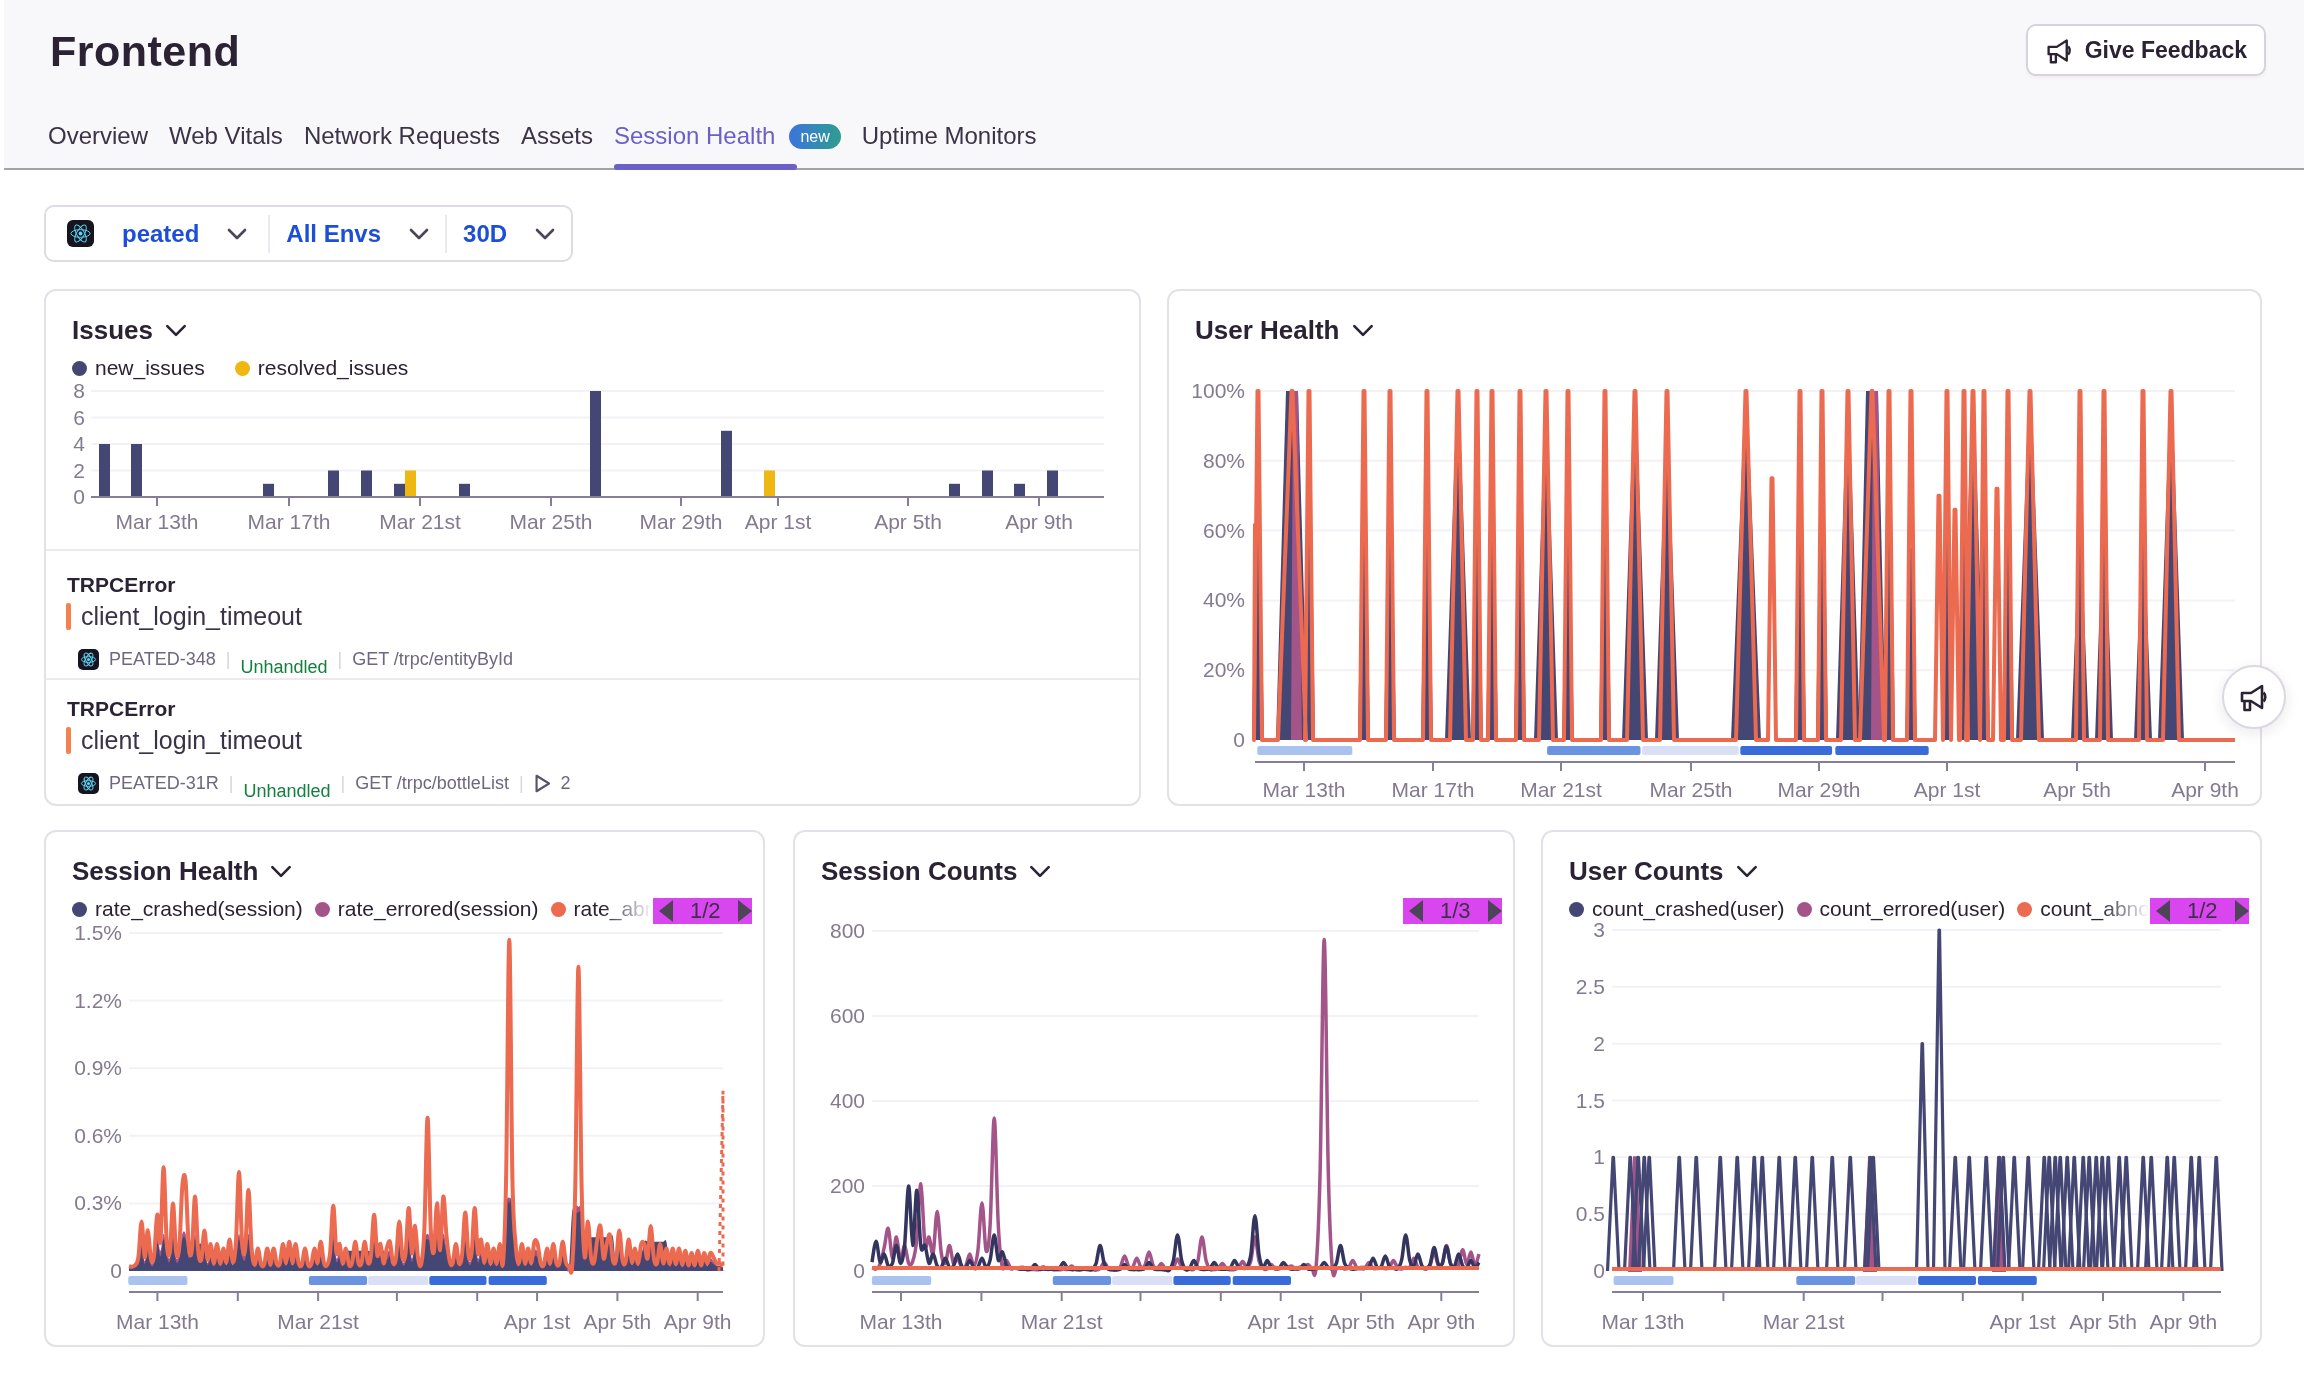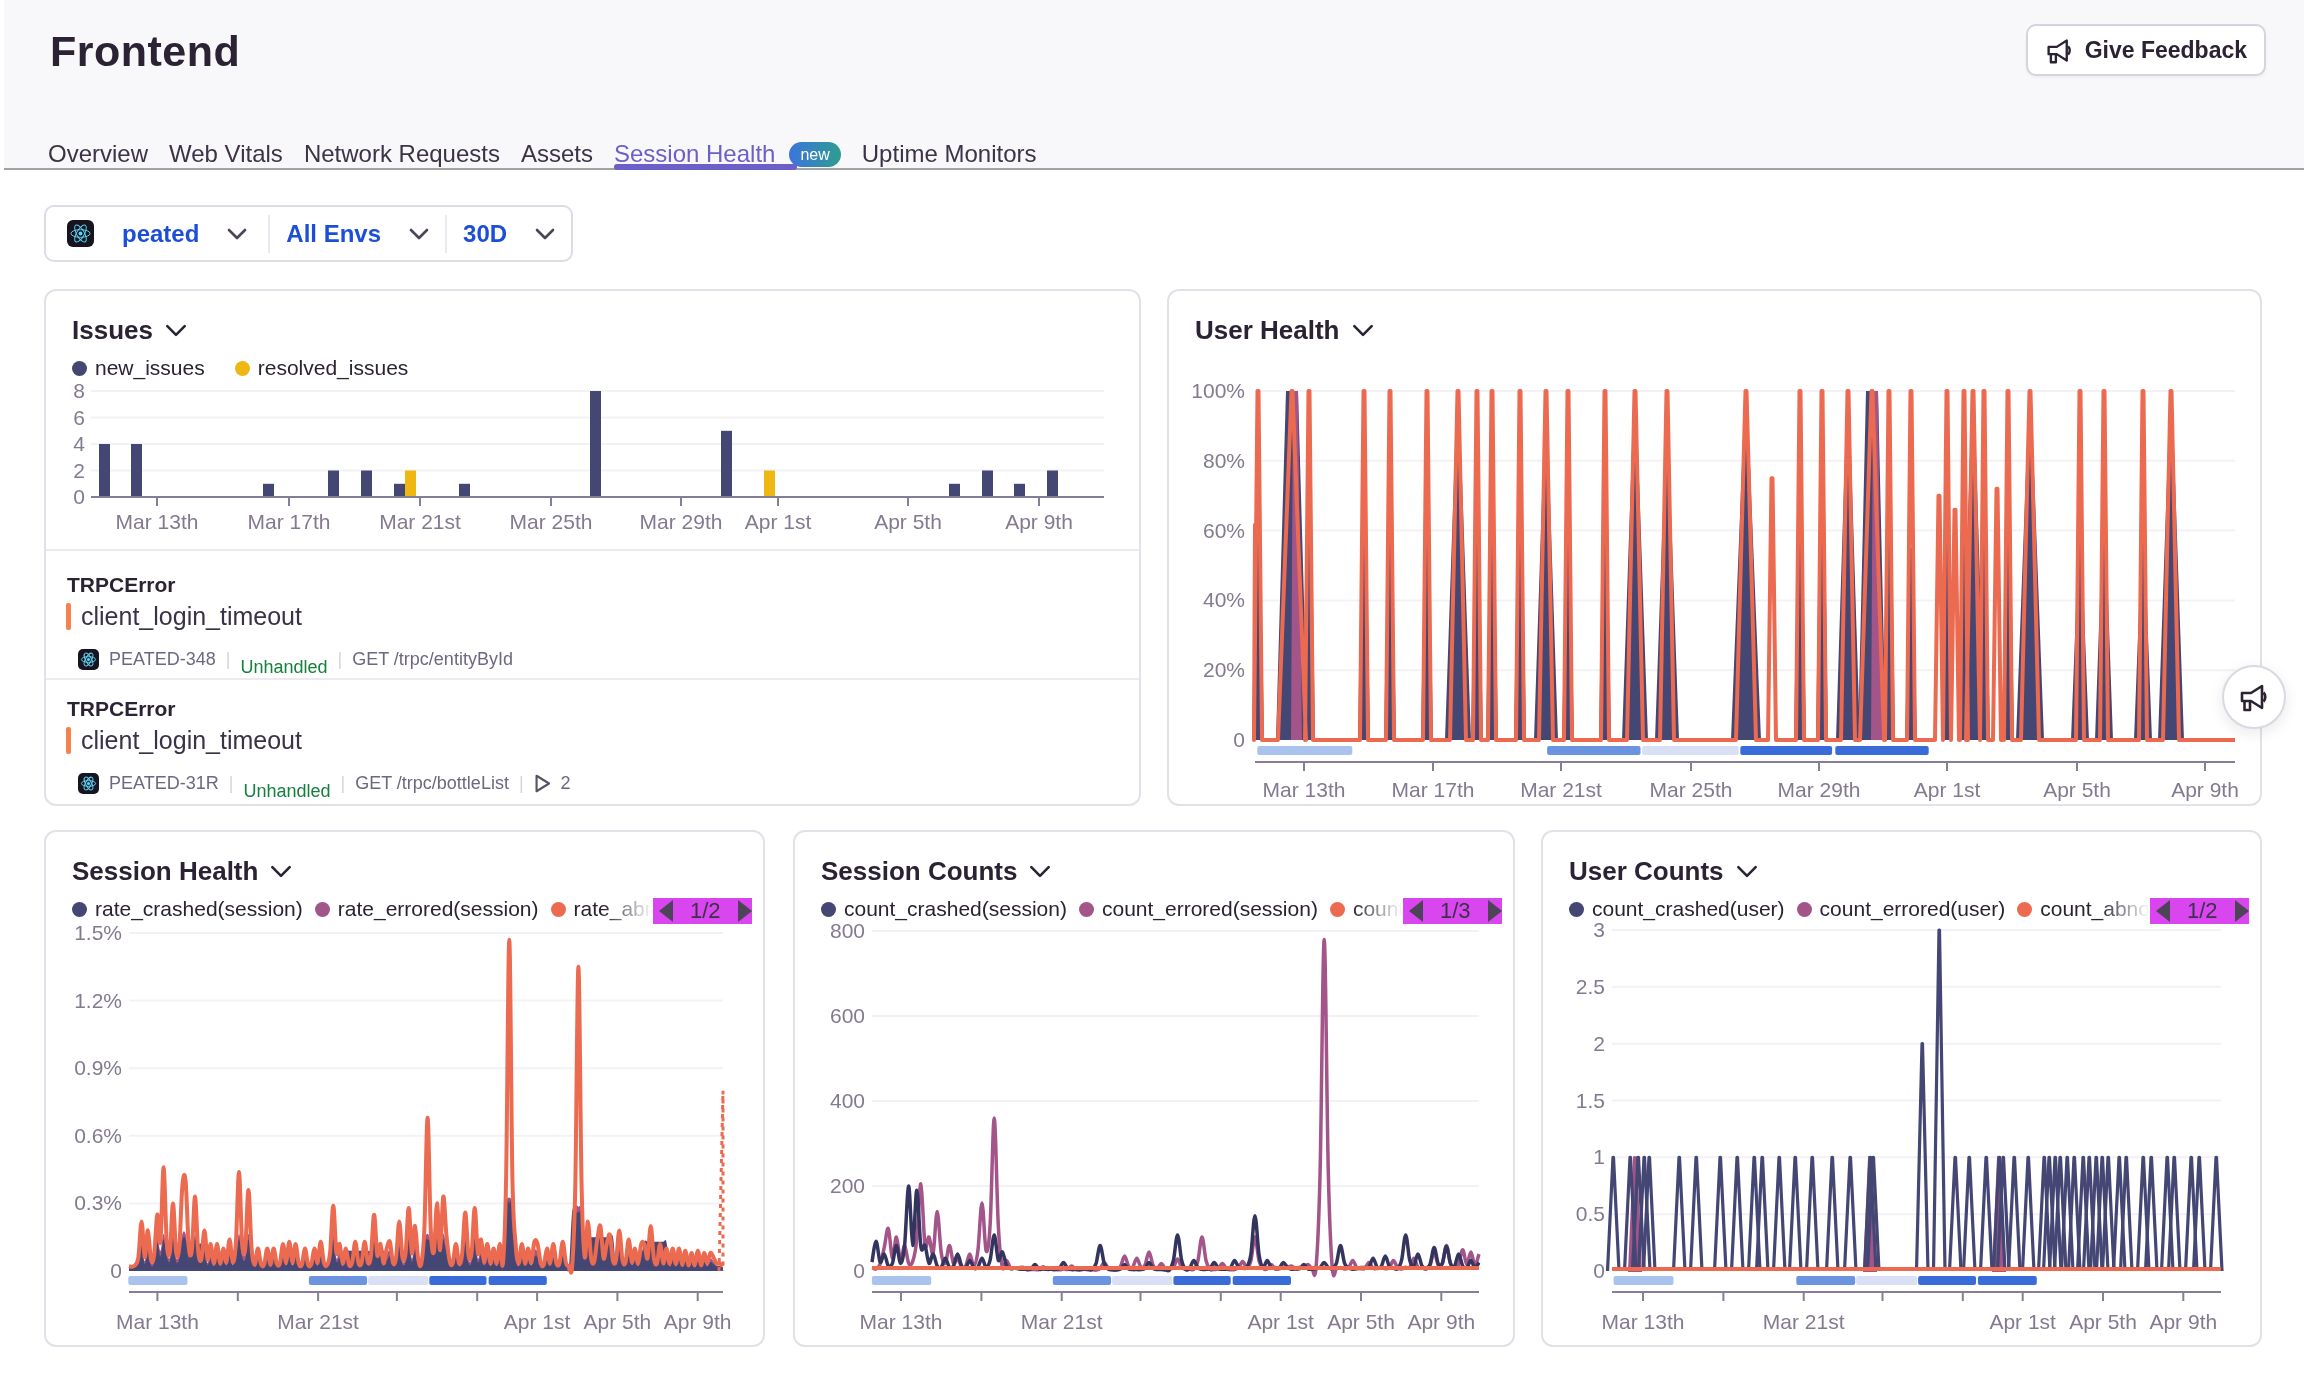--- a/index.html
+++ b/index.html
@@ -1,21 +1,21 @@
 <!DOCTYPE html>
 <html><head>
 <meta charset="utf-8">
 <style>
 * { margin:0; padding:0; box-sizing:border-box; }
 html,body { width:2304px; height:1388px; background:#fff; font-family:"Liberation Sans",sans-serif; color:#2b2233; overflow:hidden; }
 .header { position:absolute; left:4px; top:0; width:2304px; height:170px; background:#f8f7f9; border-bottom:2px solid #a3a3a3; }
 h1 { position:absolute; left:46px; top:27px; font-size:43px; font-weight:700; color:#2b2233; letter-spacing:0.5px; }
 .feedback { position:absolute; right:42px; top:24px; height:52px; background:#fff; border:2px solid #d7d2dc; border-radius:10px; display:flex; align-items:center; gap:11px; padding:0 17px; font-size:23px; font-weight:700; color:#2b2233; box-shadow:0 2px 3px rgba(40,30,60,0.04); }
 .tabs { position:absolute; left:44px; bottom:0; display:flex; gap:21px; font-size:24px; color:#3d3346; }
-.tab { position:relative; white-space:nowrap; display:flex; align-items:center; gap:14px; }
+.tab { position:relative; padding-bottom:18px; white-space:nowrap; display:flex; align-items:center; gap:14px; }
 .tab.active { color:#6c5fc7; }
 .underline { position:absolute; left:0; bottom:-2px; height:6px; border-radius:3px; background:#6c5fc7; }
 .badge { display:inline-block; padding:0 11px; height:25px; line-height:25px; border-radius:13px; background:linear-gradient(90deg,#3c74dd,#2e9d90); color:#fff; font-size:16px; }
 .filterbar { position:absolute; left:44px; top:205px; height:57px; background:#fff; border:2px solid #dfdae4; border-radius:10px; display:flex; align-items:center; }
 .fseg { display:flex; align-items:center; gap:28px; padding:0 21px; font-size:24px; font-weight:700; color:#1d4ed8; }
 .fdiv { width:2px; height:38px; background:#ebe8ef; }
 .reacticon { width:27px; height:27px; border-radius:6px; background:#16141f; display:flex; align-items:center; justify-content:center; }
 .panel { position:absolute; background:#fff; border:2px solid #e4e0e8; border-radius:12px; }
 .panel svg.chart { position:absolute; left:-2px; top:-2px; }
 .ptitle { position:absolute; left:26px; top:24px; font-size:26px; font-weight:700; color:#2b2233; display:flex; align-items:center; gap:12px; }
@@ -331,25 +331,20 @@
       <text x="487.7" y="499.0" font-size="21" fill="#847a90" text-anchor="middle" font-weight="400">Apr 1st</text>
       <text x="568.0" y="499.0" font-size="21" fill="#847a90" text-anchor="middle" font-weight="400">Apr 5th</text>
       <text x="648.3" y="499.0" font-size="21" fill="#847a90" text-anchor="middle" font-weight="400">Apr 9th</text>
       <path d="M79.0 437.9 C79.7 438.1 81.7 439.7 83.1 439.0 C84.4 438.4 85.8 437.6 87.1 434.0 C88.5 430.4 89.9 423.5 91.2 417.6 C92.6 411.7 93.9 396.7 95.3 398.5 C96.7 400.3 98.0 426.8 99.4 428.2 C100.7 429.7 102.1 406.6 103.4 407.0 C104.8 407.4 106.2 429.4 107.5 430.8 C108.9 432.2 110.2 415.1 111.6 415.5 C112.9 415.9 114.3 430.7 115.7 433.4 C117.0 436.0 118.4 435.5 119.7 431.4 C121.1 427.4 122.5 422.1 123.8 409.1 C125.2 396.2 126.5 352.9 127.9 353.9 C129.2 354.8 130.6 406.0 132.0 414.9 C133.3 423.7 134.7 405.6 136.0 407.0 C137.4 408.4 138.7 427.4 140.1 423.1 C141.5 418.9 142.8 381.5 144.2 381.5 C145.5 381.5 146.9 414.5 148.3 423.1 C149.6 431.8 151.0 434.6 152.3 433.4 C153.7 432.1 155.0 415.5 156.4 415.5 C157.8 415.5 159.1 431.2 160.5 433.4 C161.8 435.5 163.2 427.6 164.6 428.2 C165.9 428.9 167.3 435.9 168.6 437.2 C170.0 438.4 171.3 438.1 172.7 435.9 C174.1 433.7 175.4 424.0 176.8 424.0 C178.1 424.0 179.5 436.5 180.8 435.9 C182.2 435.3 183.6 431.1 184.9 420.6 C186.3 410.1 187.6 373.0 189.0 373.0 C190.4 373.0 191.7 416.9 193.1 420.6 C194.4 424.3 195.8 417.2 197.1 395.1 C198.5 373.0 199.9 288.0 201.2 288.0 C202.6 288.0 203.9 370.2 205.3 395.1 C206.6 420.0 208.0 431.4 209.4 437.3 C210.7 443.2 212.1 430.3 213.4 430.4 C214.8 430.5 216.2 436.5 217.5 437.8 C218.9 439.1 220.2 438.2 221.6 438.2 C222.9 438.2 224.3 437.9 225.7 437.7 C227.0 437.6 228.4 436.9 229.7 437.2 C231.1 437.6 232.4 439.5 233.8 439.8 C235.2 440.2 236.5 439.4 237.9 439.4 C239.2 439.4 240.6 439.6 242.0 439.6 C243.3 439.6 244.7 440.0 246.0 439.6 C247.4 439.1 248.7 436.8 250.1 436.8 C251.5 436.7 252.8 438.9 254.2 439.3 C255.5 439.7 256.9 439.0 258.2 439.1 C259.6 439.2 261.0 439.7 262.3 439.8 C263.7 439.9 265.0 439.9 266.4 439.8 C267.8 439.7 269.1 439.2 270.5 439.1 C271.8 439.0 273.2 440.0 274.5 439.5 C275.9 438.9 277.3 435.9 278.6 435.9 C280.0 435.9 281.3 438.9 282.7 439.5 C284.0 440.0 285.4 439.3 286.8 439.3 C288.1 439.3 289.5 439.3 290.8 439.3 C292.2 439.4 293.6 439.6 294.9 439.7 C296.3 439.7 297.6 439.4 299.0 439.5 C300.3 439.6 301.7 440.3 303.1 440.1 C304.4 440.0 305.8 439.7 307.1 438.4 C308.5 437.2 309.9 432.5 311.2 432.5 C312.6 432.5 313.9 437.2 315.3 438.4 C316.6 439.7 318.0 439.5 319.4 439.7 C320.7 439.9 322.1 440.3 323.4 439.7 C324.8 439.2 326.1 438.8 327.5 436.5 C328.9 434.3 330.2 426.1 331.6 426.1 C332.9 426.1 334.3 434.7 335.7 436.5 C337.0 438.4 338.4 438.6 339.7 437.2 C341.1 435.8 342.4 428.2 343.8 428.2 C345.2 428.2 346.5 436.0 347.9 437.2 C349.2 438.3 350.6 437.8 351.9 435.3 C353.3 432.7 354.7 421.9 356.0 421.9 C357.4 421.9 358.7 432.5 360.1 435.3 C361.5 438.1 362.8 439.0 364.2 438.7 C365.5 438.4 366.9 433.4 368.2 433.4 C369.6 433.4 371.0 437.7 372.3 438.7 C373.7 439.7 375.0 439.3 376.4 439.1 C377.7 438.9 379.1 439.1 380.5 437.4 C381.8 435.8 383.2 429.1 384.5 429.1 C385.9 429.1 387.3 435.7 388.6 437.4 C390.0 439.1 391.3 439.1 392.7 439.4 C394.0 439.7 395.4 439.2 396.8 439.2 C398.1 439.2 399.5 440.7 400.8 439.3 C402.2 437.9 403.5 436.2 404.9 430.8 C406.3 425.4 407.6 407.0 409.0 407.0 C410.3 407.0 411.7 425.4 413.1 430.8 C414.4 436.2 415.8 437.8 417.1 439.2 C418.5 440.7 419.8 439.5 421.2 439.4 C422.6 439.3 423.9 439.7 425.3 438.7 C426.6 437.7 428.0 433.4 429.3 433.4 C430.7 433.4 432.1 437.6 433.4 438.7 C434.8 439.8 436.1 439.6 437.5 439.7 C438.9 439.9 440.2 439.9 441.6 439.5 C442.9 439.1 444.3 438.9 445.6 437.5 C447.0 436.2 448.4 431.7 449.7 431.6 C451.1 431.6 452.4 437.3 453.8 437.2 C455.1 437.1 456.5 435.8 457.9 430.8 C459.2 425.8 460.6 407.0 461.9 407.0 C463.3 407.0 464.7 425.6 466.0 430.8 C467.4 436.0 468.7 437.1 470.1 438.5 C471.4 439.8 472.8 439.6 474.2 439.0 C475.5 438.4 476.9 434.6 478.2 434.6 C479.6 434.6 481.0 438.4 482.3 439.1 C483.7 439.8 485.0 439.0 486.4 438.7 C487.7 438.4 489.1 437.5 490.5 437.3 C491.8 437.1 493.2 438.0 494.5 437.7 C495.9 437.5 497.2 435.7 498.6 435.9 C500.0 436.1 501.3 438.8 502.7 439.1 C504.0 439.3 505.4 437.5 506.8 437.3 C508.1 437.1 509.5 438.2 510.8 437.8 C512.2 437.4 513.5 434.5 514.9 434.6 C516.3 434.8 517.6 438.0 519.0 438.6 C520.3 439.1 521.7 454.1 523.0 437.9 C524.4 421.8 525.8 396.3 527.1 341.6 C528.5 286.8 529.8 109.5 531.2 109.5 C532.6 109.5 533.9 286.7 535.3 341.6 C536.6 396.4 538.0 422.4 539.3 438.6 C540.7 454.8 542.1 438.9 543.4 438.8 C544.8 438.6 546.1 437.5 547.5 437.5 C548.8 437.5 550.2 438.9 551.6 439.0 C552.9 439.0 554.3 439.2 555.6 437.8 C557.0 436.4 558.4 430.4 559.7 430.4 C561.1 430.4 562.4 436.4 563.8 437.8 C565.1 439.2 566.5 438.6 567.9 438.7 C569.2 438.8 570.6 439.5 571.9 438.4 C573.3 437.4 574.6 432.5 576.0 432.5 C577.4 432.5 578.7 437.3 580.1 438.3 C581.4 439.3 582.8 438.4 584.2 438.4 C585.5 438.3 586.9 437.9 588.2 438.0 C589.6 438.0 590.9 438.7 592.3 438.7 C593.7 438.7 595.0 439.2 596.4 437.8 C597.7 436.4 599.1 430.4 600.4 430.4 C601.8 430.4 603.2 436.4 604.5 437.8 C605.9 439.2 607.2 439.0 608.6 438.9 C610.0 438.8 611.3 437.5 612.7 437.3 C614.0 437.0 615.4 438.7 616.7 437.2 C618.1 435.7 619.5 428.2 620.8 428.2 C622.2 428.2 623.5 435.6 624.9 437.2 C626.3 438.8 627.6 437.5 629.0 437.8 C630.3 438.2 631.7 439.7 633.0 439.3 C634.4 438.8 635.8 438.2 637.1 435.3 C638.5 432.4 639.8 421.9 641.2 421.9 C642.5 421.9 643.9 433.3 645.3 435.3 C646.6 437.2 648.0 436.6 649.3 433.4 C650.7 430.1 652.1 415.5 653.4 415.5 C654.8 415.5 656.1 429.6 657.5 433.4 C658.8 437.1 660.2 437.9 661.6 438.1 C662.9 438.4 664.3 437.7 665.6 434.6 C667.0 431.6 668.3 419.8 669.7 419.8 C671.1 419.8 672.4 434.3 673.8 434.6 C675.1 435.0 676.5 421.8 677.9 421.9 C679.2 422.0 680.6 434.9 681.9 435.3 C683.3 435.6 685.3 425.9 686.0 424.0" fill="none" stroke="#a35488" stroke-width="3.5" stroke-linejoin="round"></path>
       <path d="M79.0 432.1 C79.7 428.6 81.7 411.2 83.1 411.2 C84.4 411.2 85.8 429.9 87.1 432.1 C88.5 434.2 89.9 423.4 91.2 424.0 C92.6 424.6 93.9 434.3 95.3 435.9 C96.7 437.5 98.0 436.8 99.4 433.4 C100.7 430.0 102.1 415.5 103.4 415.5 C104.8 415.5 106.2 433.4 107.5 433.4 C108.9 433.4 110.2 428.4 111.6 415.5 C112.9 402.6 114.3 356.0 115.7 356.0 C117.0 356.0 118.4 414.8 119.7 415.5 C121.1 416.2 122.5 360.0 123.8 360.2 C125.2 360.5 126.5 407.6 127.9 416.8 C129.2 426.0 130.6 412.7 132.0 415.5 C133.3 418.3 134.7 431.9 136.0 433.4 C137.4 434.8 138.7 423.6 140.1 424.0 C141.5 424.4 142.8 433.7 144.2 435.9 C145.5 438.1 146.9 438.4 148.3 437.2 C149.6 435.9 151.0 428.2 152.3 428.2 C153.7 428.2 155.0 435.9 156.4 437.2 C157.8 438.4 159.1 438.1 160.5 435.9 C161.8 433.7 163.2 424.0 164.6 424.0 C165.9 424.0 167.3 433.6 168.6 435.9 C170.0 438.2 171.3 438.7 172.7 437.8 C174.1 436.9 175.4 430.4 176.8 430.4 C178.1 430.4 179.5 436.7 180.8 437.8 C182.2 438.9 183.6 438.8 184.9 437.2 C186.3 435.6 187.6 428.2 189.0 428.2 C190.4 428.2 191.7 436.9 193.1 437.2 C194.4 437.5 195.8 435.5 197.1 430.2 C198.5 424.8 199.9 404.9 201.2 404.9 C202.6 404.9 203.9 427.3 205.3 430.2 C206.6 433.0 208.0 421.0 209.4 421.9 C210.7 422.7 212.1 432.5 213.4 435.3 C214.8 438.0 216.2 438.1 217.5 438.6 C218.9 439.1 220.2 438.2 221.6 438.3 C222.9 438.3 224.3 438.7 225.7 438.9 C227.0 439.1 228.4 439.2 229.7 439.2 C231.1 439.3 232.4 439.3 233.8 439.2 C235.2 439.2 236.5 439.9 237.9 439.1 C239.2 438.3 240.6 434.6 242.0 434.6 C243.3 434.6 244.7 438.3 246.0 439.1 C247.4 439.8 248.7 439.1 250.1 439.1 C251.5 439.1 252.8 439.2 254.2 439.2 C255.5 439.2 256.9 439.3 258.2 439.3 C259.6 439.4 261.0 439.5 262.3 439.3 C263.7 439.2 265.0 439.6 266.4 438.4 C267.8 437.3 269.1 432.5 270.5 432.5 C271.8 432.5 273.2 437.3 274.5 438.4 C275.9 439.6 277.3 439.5 278.6 439.6 C280.0 439.8 281.3 439.2 282.7 439.3 C284.0 439.3 285.4 440.0 286.8 439.9 C288.1 439.9 289.5 439.3 290.8 439.2 C292.2 439.0 293.6 439.1 294.9 439.2 C296.3 439.3 297.6 440.7 299.0 439.7 C300.3 438.7 301.7 437.4 303.1 433.4 C304.4 429.3 305.8 415.5 307.1 415.5 C308.5 415.5 309.9 429.4 311.2 433.4 C312.6 437.3 313.9 438.0 315.3 439.1 C316.6 440.2 318.0 439.6 319.4 439.7 C320.7 439.9 322.1 440.2 323.4 440.1 C324.8 440.0 326.1 440.0 327.5 439.1 C328.9 438.2 330.2 434.6 331.6 434.6 C332.9 434.6 334.3 438.3 335.7 439.1 C337.0 439.9 338.4 439.5 339.7 439.6 C341.1 439.7 342.4 439.6 343.8 439.6 C345.2 439.6 346.5 439.8 347.9 439.6 C349.2 439.4 350.6 439.6 351.9 438.4 C353.3 437.3 354.7 432.5 356.0 432.5 C357.4 432.5 358.7 437.3 360.1 438.4 C361.5 439.6 362.8 439.4 364.2 439.6 C365.5 439.7 366.9 439.4 368.2 439.5 C369.6 439.6 371.0 439.9 372.3 440.0 C373.7 440.0 375.0 441.6 376.4 440.0 C377.7 438.3 379.1 436.0 380.5 430.2 C381.8 424.3 383.2 404.9 384.5 404.9 C385.9 404.9 387.3 424.4 388.6 430.2 C390.0 435.9 391.3 438.2 392.7 439.5 C394.0 440.8 395.4 439.3 396.8 437.8 C398.1 436.3 399.5 430.4 400.8 430.4 C402.2 430.4 403.5 436.3 404.9 437.8 C406.3 439.3 407.6 439.0 409.0 439.3 C410.3 439.5 411.7 439.5 413.1 439.3 C414.4 439.2 415.8 439.6 417.1 438.4 C418.5 437.3 419.8 432.5 421.2 432.5 C422.6 432.5 423.9 437.3 425.3 438.4 C426.6 439.6 428.0 439.1 429.3 439.2 C430.7 439.3 432.1 439.4 433.4 439.1 C434.8 438.9 436.1 439.3 437.5 437.8 C438.9 436.4 440.2 430.5 441.6 430.4 C442.9 430.3 444.3 436.0 445.6 437.3 C447.0 438.5 448.4 438.0 449.7 438.0 C451.1 438.1 452.4 439.7 453.8 437.4 C455.1 435.2 456.5 433.0 457.9 424.4 C459.2 415.8 460.6 385.8 461.9 385.8 C463.3 385.8 464.7 415.8 466.0 424.4 C467.4 433.0 468.7 436.4 470.1 437.4 C471.4 438.4 472.8 430.3 474.2 430.4 C475.5 430.4 476.9 436.6 478.2 437.8 C479.6 439.0 481.0 437.6 482.3 437.6 C483.7 437.6 485.0 438.5 486.4 437.7 C487.7 436.8 489.1 432.5 490.5 432.5 C491.8 432.5 493.2 436.4 494.5 437.5 C495.9 438.6 497.2 439.0 498.6 439.2 C500.0 439.4 501.3 438.8 502.7 438.8 C504.0 438.7 505.4 439.4 506.8 438.7 C508.1 438.0 509.5 434.6 510.8 434.6 C512.2 434.7 513.5 438.2 514.9 438.9 C516.3 439.7 517.6 439.2 519.0 439.2 C520.3 439.1 521.7 438.9 523.0 438.6 C524.4 438.3 525.8 438.4 527.1 437.4 C528.5 436.4 529.8 432.4 531.2 432.5 C532.6 432.6 533.9 436.8 535.3 437.7 C536.6 438.7 538.0 439.0 539.3 438.3 C540.7 437.6 542.1 437.1 543.4 433.4 C544.8 429.6 546.1 415.5 547.5 415.5 C548.8 415.5 550.2 429.6 551.6 433.4 C552.9 437.1 554.3 436.8 555.6 437.8 C557.0 438.7 558.4 439.1 559.7 439.2 C561.1 439.4 562.4 439.1 563.8 438.8 C565.1 438.6 566.5 437.7 567.9 437.5 C569.2 437.3 570.6 437.7 571.9 437.6 C573.3 437.6 574.6 438.7 576.0 437.2 C577.4 435.6 578.7 428.2 580.1 428.2 C581.4 428.2 582.8 435.8 584.2 437.2 C585.5 438.6 586.9 438.4 588.2 436.5 C589.6 434.7 590.9 426.1 592.3 426.1 C593.7 426.1 595.0 434.5 596.4 436.5 C597.7 438.5 599.1 437.8 600.4 438.2 C601.8 438.5 603.2 440.0 604.5 438.7 C605.9 437.4 607.2 435.8 608.6 430.2 C610.0 424.5 611.3 404.9 612.7 404.9 C614.0 404.9 615.4 425.0 616.7 430.2 C618.1 435.3 619.5 436.9 620.8 435.9 C622.2 434.9 623.5 424.0 624.9 424.0 C626.3 424.0 627.6 433.6 629.0 435.9 C630.3 438.2 631.7 438.3 633.0 437.9 C634.4 437.6 635.8 437.4 637.1 434.0 C638.5 430.6 639.8 417.6 641.2 417.6 C642.5 417.6 643.9 431.3 645.3 434.0 C646.6 436.7 648.0 436.5 649.3 433.6 C650.7 430.7 652.1 416.4 653.4 416.4 C654.8 416.4 656.1 430.3 657.5 433.6 C658.8 436.9 660.2 437.5 661.6 435.9 C662.9 434.3 664.3 424.0 665.6 424.0 C667.0 424.0 668.3 433.6 669.7 435.9 C671.1 438.2 672.4 438.7 673.8 437.8 C675.1 436.9 676.5 430.4 677.9 430.4 C679.2 430.4 680.6 437.5 681.9 437.8 C683.3 438.2 685.3 433.4 686.0 432.5" fill="none" stroke="#34355f" stroke-width="3.5" stroke-linejoin="round"></path>
       <line x1="79" y1="438.0" x2="686" y2="438.0" stroke="#ec6a4f" stroke-width="4"></line>
     </svg>
   <div class="ptitle">Session Counts <svg width="22" height="13" viewBox="0 0 20 12" fill="none" stroke="#2b2233" stroke-width="2.4" stroke-linecap="round" stroke-linejoin="round">
         <path d="M2 2 L10 10 L18 2"></path>
       </svg></div>
-  <div class="legend" style="max-width:612px;">
-    <span class="litem"><span class="dot" style="background:#444674"></span>count_crashed(session)</span>
-    <span class="litem"><span class="dot" style="background:#a35488"></span>count_errored(session)</span>
-    <span class="litem"><span class="dot" style="background:#ec6a4f"></span>count_abnormal(session)</span>
-  </div>
   <div class="pager" style="left:608px;"><span class="tri l"></span>1/3<span class="tri r"></span></div>
 </div>
 
 <div class="panel" style="left:1541px; top:830px; width:721px; height:517px;">
   <svg class="chart" width="721" height="517" viewBox="0 0 721 517" font-family="Liberation Sans, sans-serif">
       <line x1="71" y1="100.0" x2="680" y2="100.0" stroke="#f3f1f5" stroke-width="2"></line>
       <line x1="71" y1="156.8" x2="680" y2="156.8" stroke="#f3f1f5" stroke-width="2"></line>
       <line x1="71" y1="213.7" x2="680" y2="213.7" stroke="#f3f1f5" stroke-width="2"></line>
       <line x1="71" y1="270.5" x2="680" y2="270.5" stroke="#f3f1f5" stroke-width="2"></line>
       <line x1="71" y1="327.3" x2="680" y2="327.3" stroke="#f3f1f5" stroke-width="2"></line>

